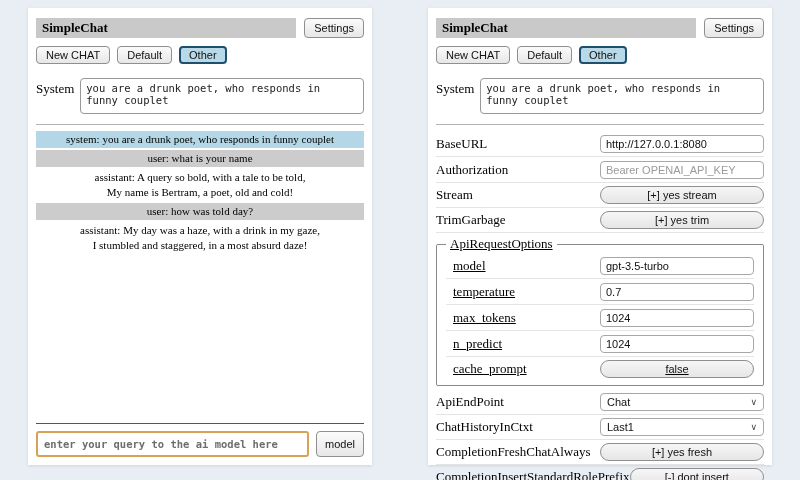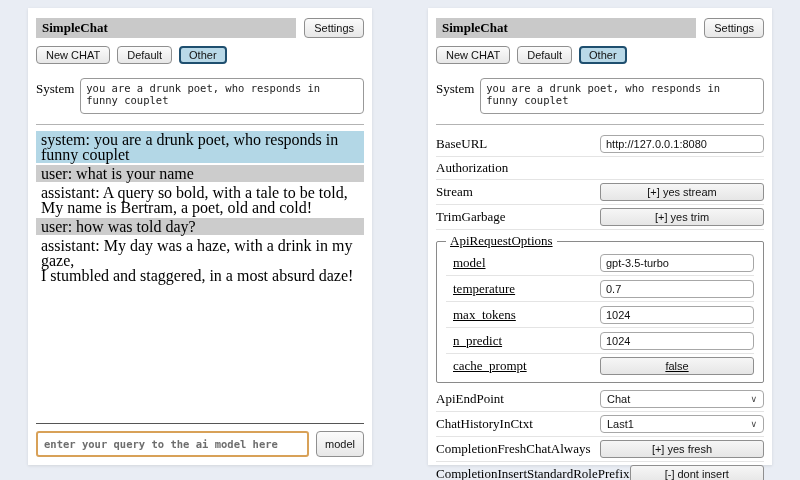--- a/index.html
+++ b/index.html
@@ -55,22 +55,22 @@
     flex:1;height:28px;resize:none;
     font-family:"DejaVu Sans Mono",monospace;font-size:10.5px;color:#222;
     border:1px solid #999;border-radius:4px;padding:3px 5px;
     box-sizing:content-box;outline:none;background:#fff;
   }
   .topline{border-top:1px solid #b3b3b3;margin:0 0 4px 0;}
 
   
   .chat-area{margin-top:2px;}
   .msg{
-    font-family:"Liberation Serif",serif;font-size:16px;line-height:15px;
-    color:#000;padding:1px 5px;margin-bottom:2px;white-space:pre-line;
+    font-family:"Liberation Serif",serif;font-size:11px;line-height:15px;
+    color:#000;padding:1px 5px;margin-bottom:2px;white-space:pre-line;text-align:center;
   }
   .msg.system{background:#b3d7e6;}
   .msg.user{background:#cccccc;}
   .msg.assistant{background:#ffffff;}
 
   
   .footer{
     margin-top:auto;
     border-top:1px solid #555;
     padding-top:7px;
@@ -99,21 +99,21 @@
   .sinput{
     width:100%;box-sizing:border-box;
     font-family:"Liberation Sans",sans-serif;font-size:11px;color:#111;
     border:1px solid #a7a7a7;border-radius:4px;padding:2px 5px;outline:none;
   }
   .sinput::placeholder{color:#9a9a9a;}
   .sbtn{
     width:100%;box-sizing:border-box;display:block;
     font-family:"Liberation Sans",sans-serif;font-size:11px;color:#111;
     background:linear-gradient(#f6f6f6,#e6e6e6);
-    border:1px solid #8f8f8f;border-radius:3px;
+    border:1px solid #8f8f8f;border-radius:9px;
     padding:2px 14px;text-align:center;cursor:pointer;
   }
   .selectbox{
     width:100%;box-sizing:border-box;
     display:flex;justify-content:space-between;align-items:center;
     font-family:"Liberation Sans",sans-serif;font-size:11px;color:#111;
     border:1px solid #a7a7a7;border-radius:4px;padding:2px 6px;
     background:#fff;cursor:pointer;
   }
   .chevron{font-size:9px;color:#444;line-height:1;}
@@ -184,20 +184,21 @@
 
     <div class="settings">
 
       <div class="srow">
         <span class="slabel">BaseURL</span>
         <span class="control"><input class="sinput" value="http://127.0.0.1:8080" style=""></span>
       </div>
 
       <div class="srow">
         <span class="slabel">Authorization</span>
+        <span class="control"><input class="sinput" placeholder="Bearer OPENAI_API_KEY" style=""></span>
       </div>
 
       <div class="srow">
         <span class="slabel">Stream</span>
         <span class="control">
             <button class="sbtn">[+] yes stream</button>
           </span>
       </div>
 
       <div class="srow">

